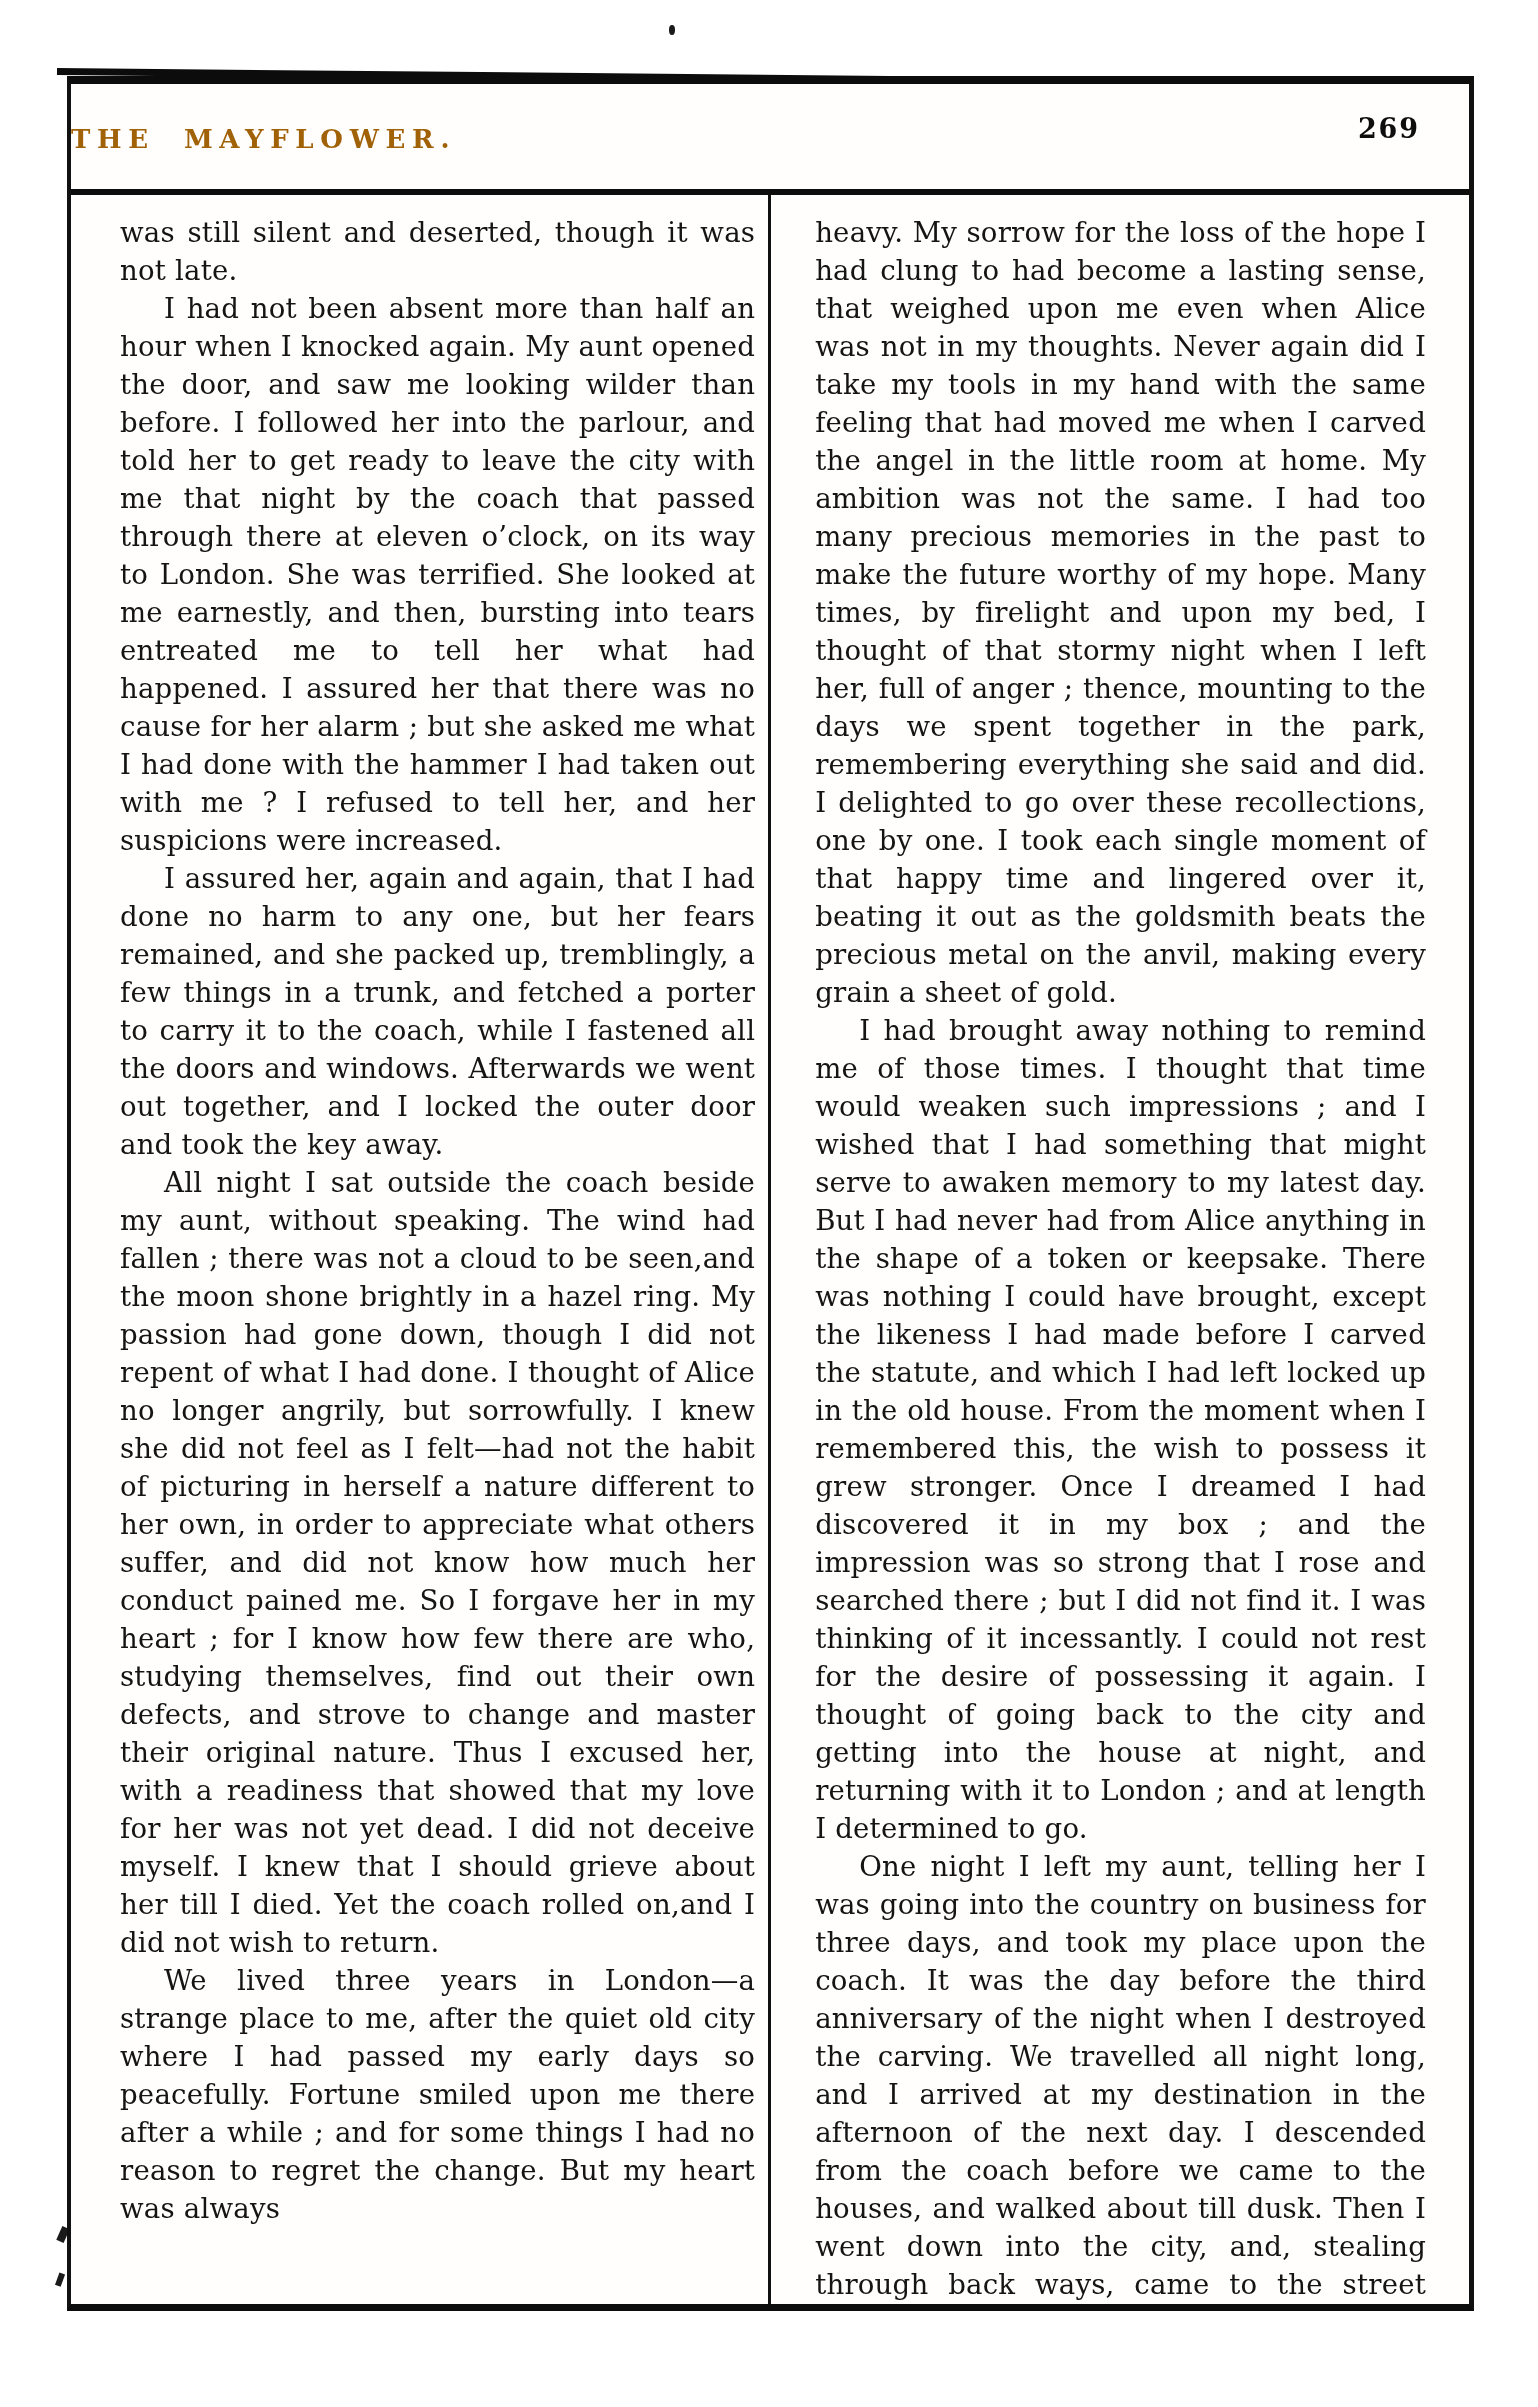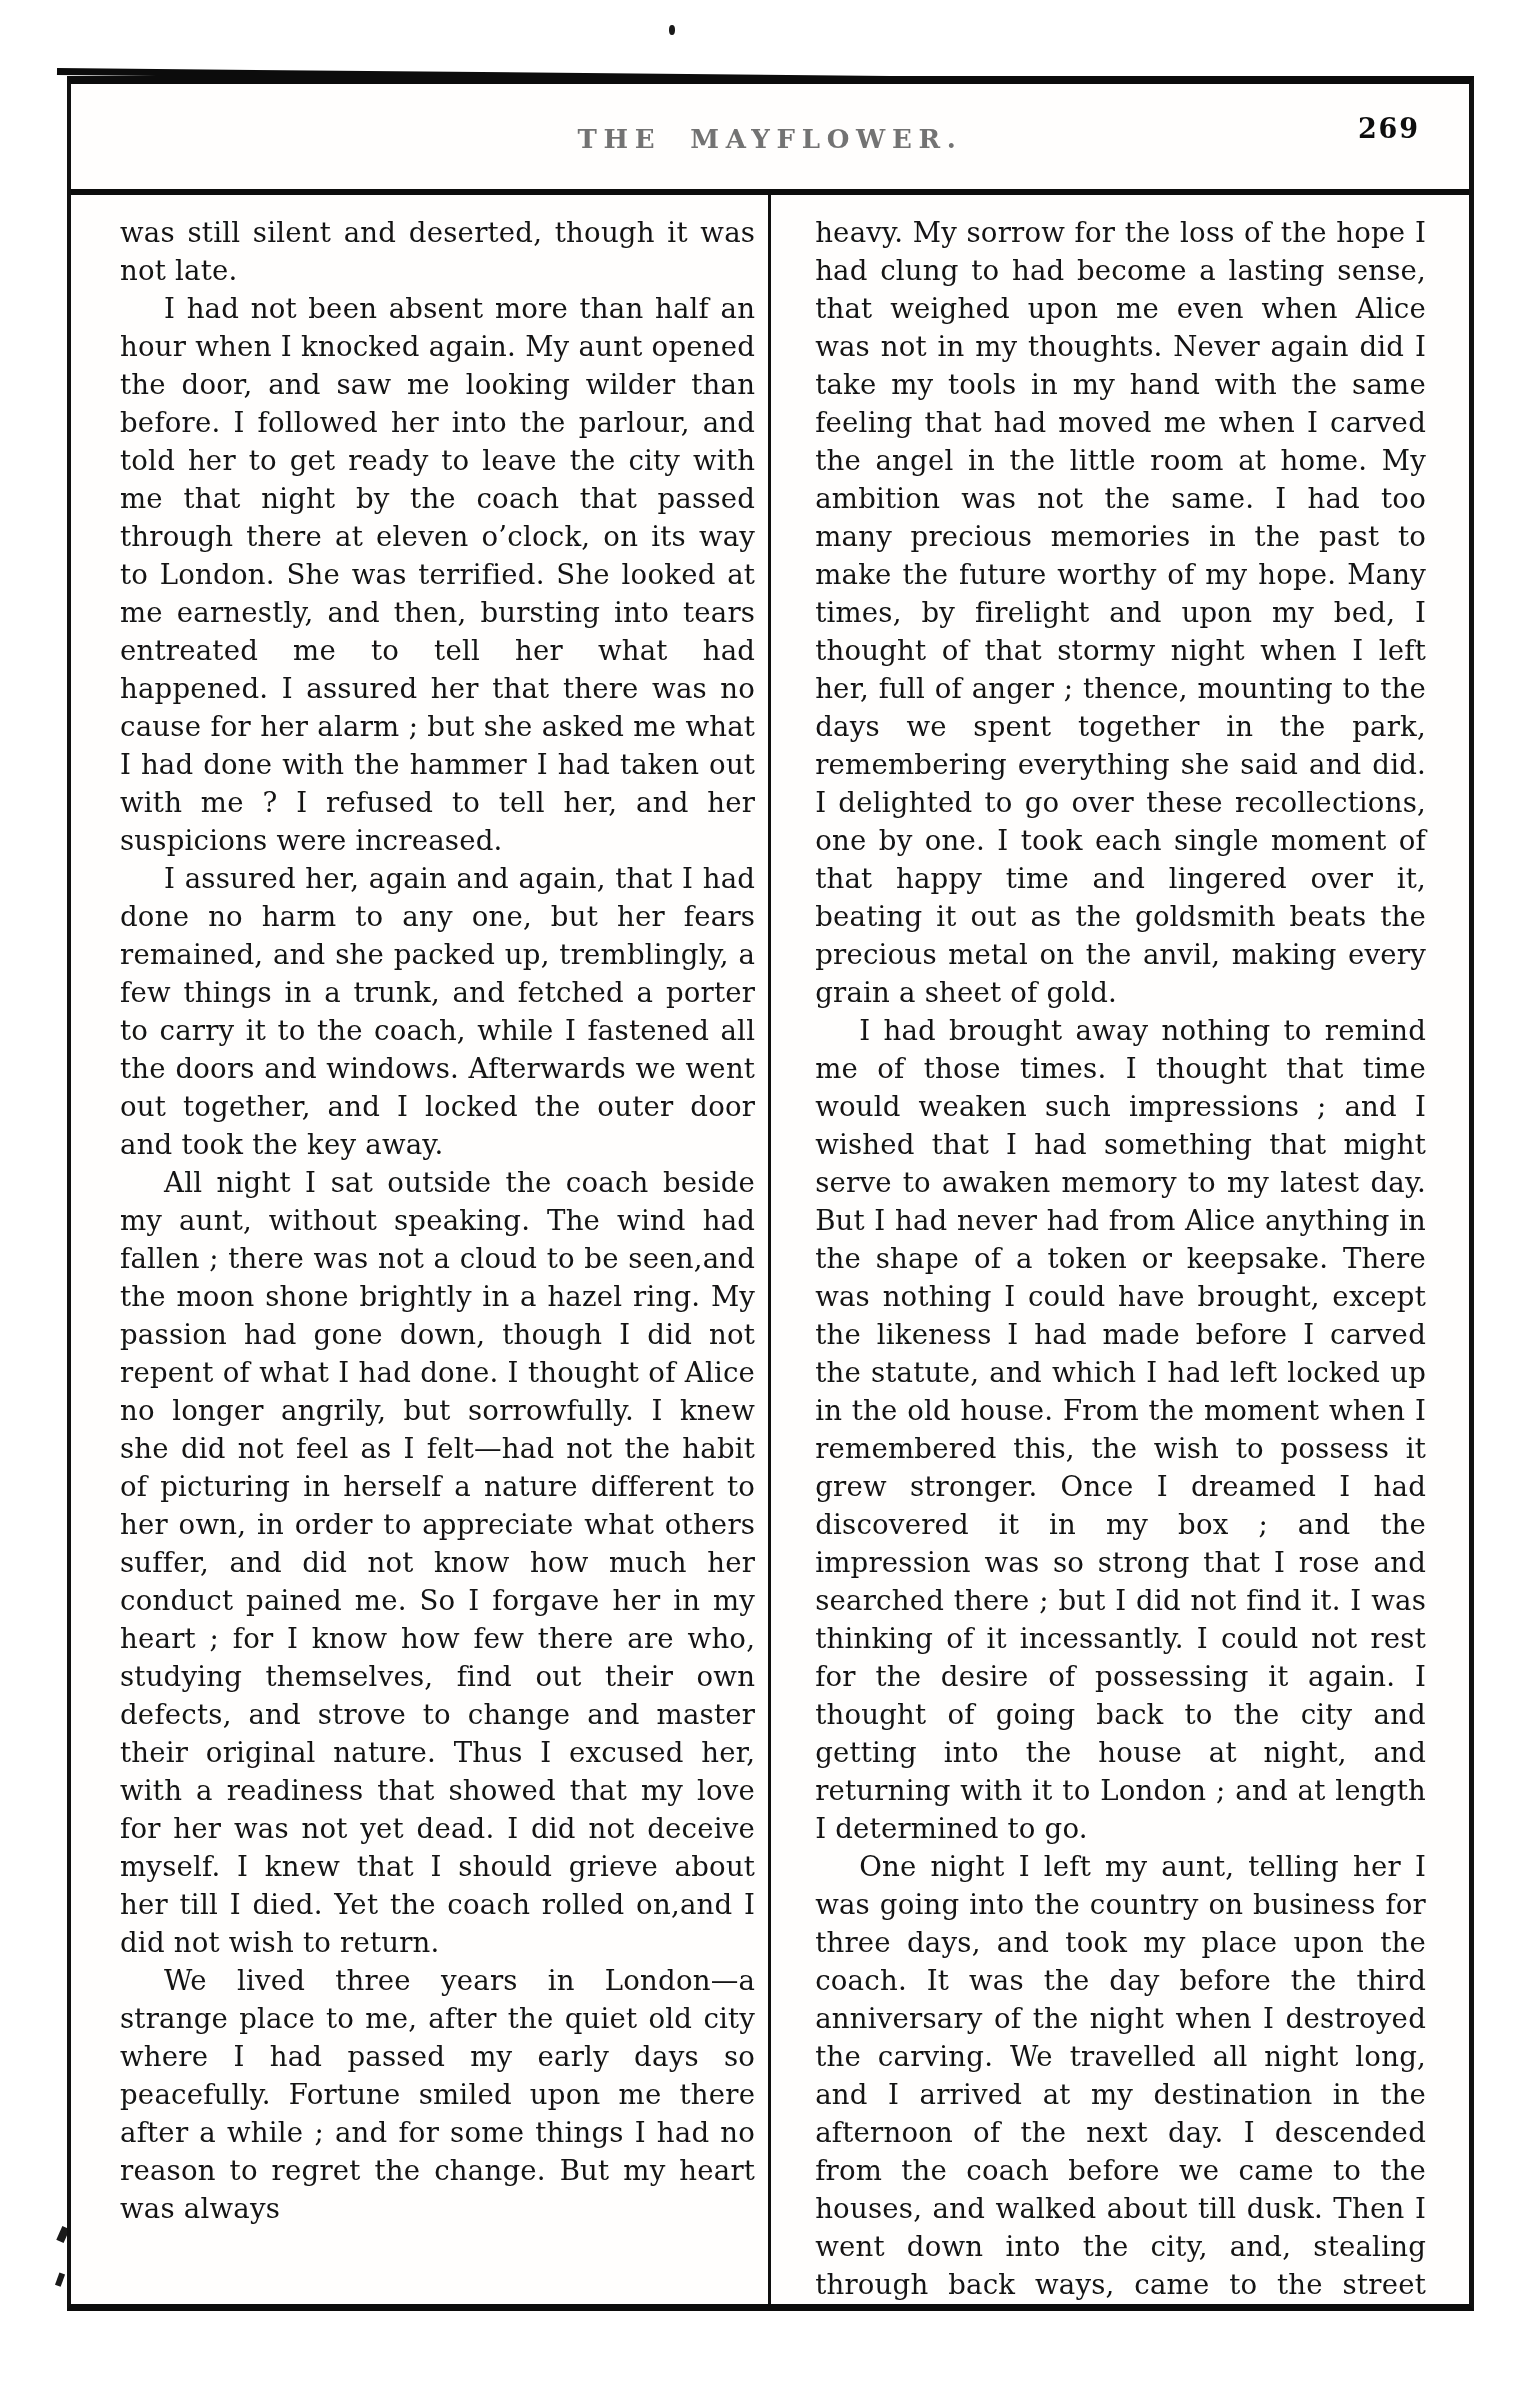--- a/index.html
+++ b/index.html
@@ -36,26 +36,26 @@
   }
   .running-header {
     position: relative;
     height: 105px;
     flex: 0 0 auto;
   }
   .header-title {
     position: absolute;
     left: 0; right: 0;
     top: 40px;
-    text-align: center;
+    text-align: left;
     font-weight: bold;
     font-size: 26px;
     letter-spacing: 6.7px;
     word-spacing: 13.3px;
-    color: #737373;
+    color: #a16207;
   }
   .page-number {
     position: absolute;
     right: 49px;
     top: 28.5px;
     font-size: 27px;
     font-weight: bold;
     letter-spacing: 1.9px;
     color: #0e0e0e;
   }

